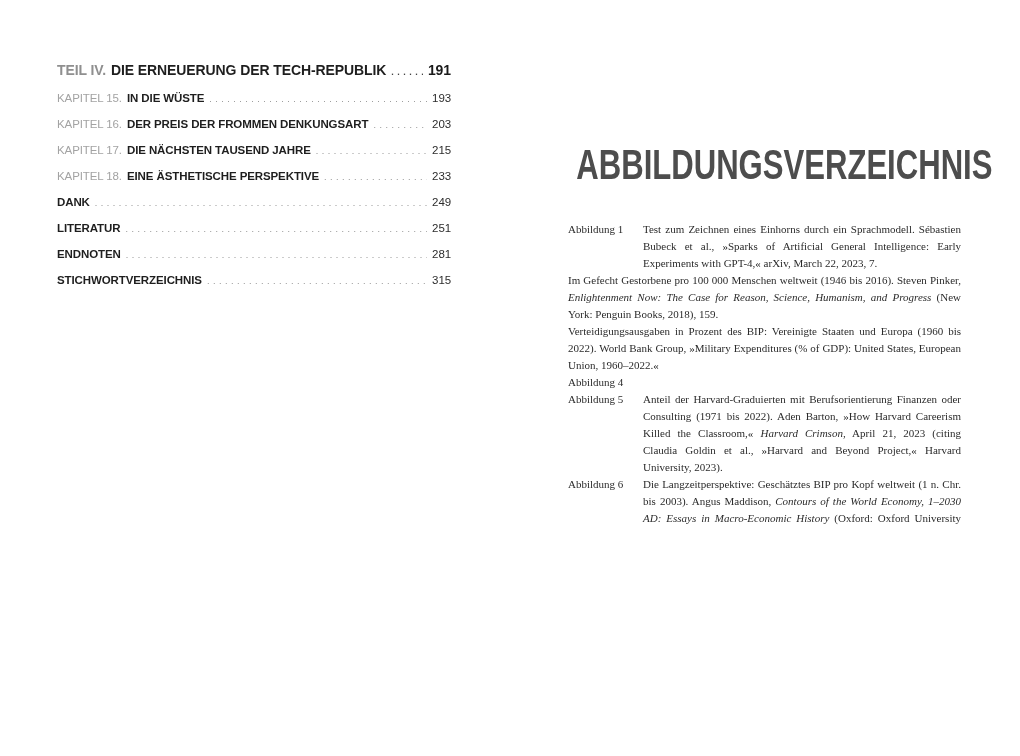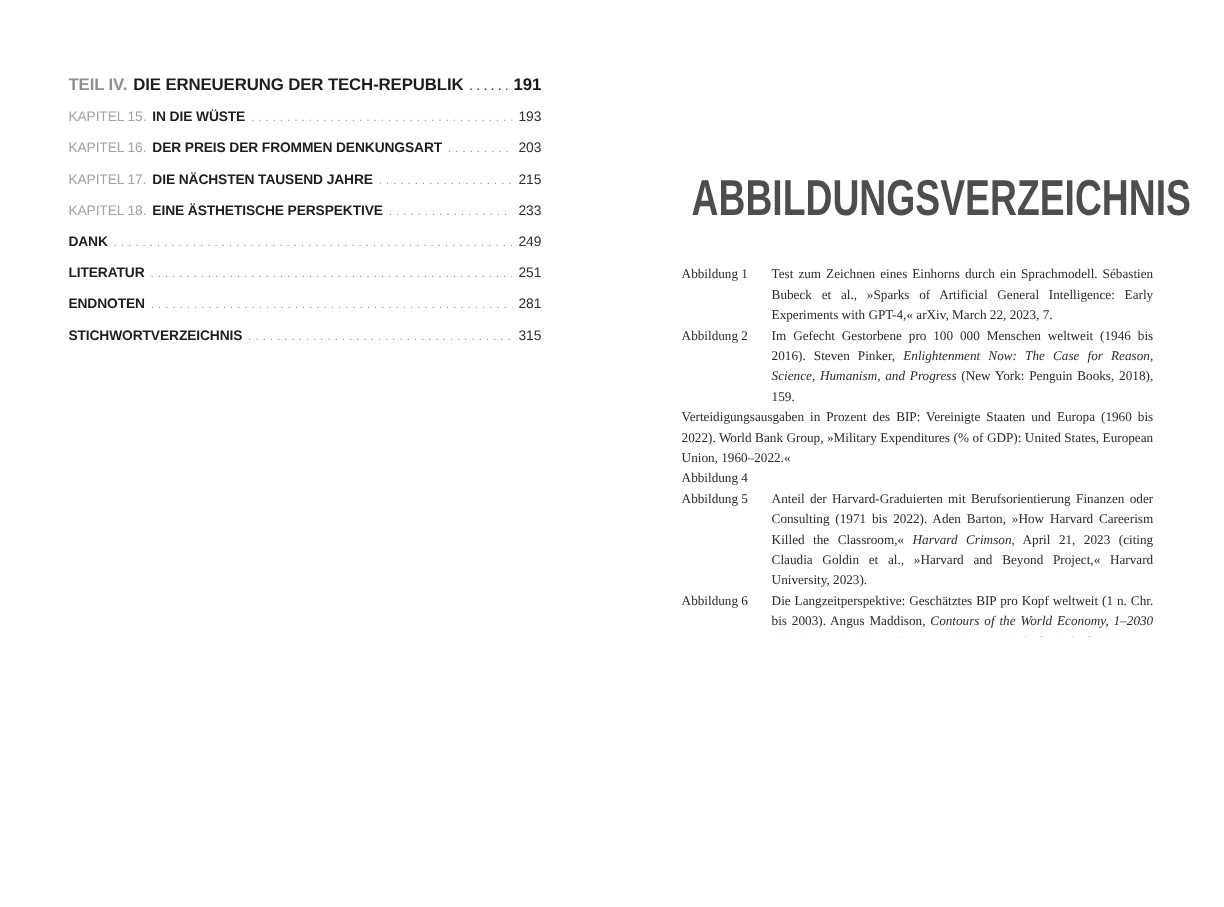--- a/index.html
+++ b/index.html
@@ -127,21 +127,20 @@
   </section>
 
   <section class="page-right">
     <h1 class="heading">ABBILDUNGSVERZEICHNIS</h1>
     <div class="figlist" id="figlist">
         <div class="fig-entry">
           <div class="fig-label">Abbildung 1</div>
           <div class="fig-text"><span>Test zum Zeichnen eines Einhorns durch ein Sprachmodell. Sébastien Bubeck et al., »Sparks of Artificial General Intel­ligence: Early Experiments with GPT-4,« arXiv, March 22, 2023, 7.</span></div>
         </div>
         <div class="fig-entry">
-          <div class="fig-label">Abbildung 2</div>
           <div class="fig-text"><span>Im Gefecht Gestorbene pro 100 000 Menschen weltweit (1946 bis 2016). Steven Pinker, </span><span class="it">Enlightenment Now: The Case for Reason, Science, Humanism, and Progress</span><span> (New York: Pen­guin Books, 2018), 159.</span></div>
         </div>
         <div class="fig-entry">
           <div class="fig-text"><span>Verteidigungsausgaben in Prozent des BIP: Vereinigte Staa­ten und Europa (1960 bis 2022). World Bank Group, »Mili­tary Expenditures (% of GDP): United States, European Uni­on, 1960–2022.«</span></div>
         </div>
         <div class="fig-entry">
           <div class="fig-label">Abbildung 4</div>
         </div>
         <div class="fig-entry">
           <div class="fig-label">Abbildung 5</div>

